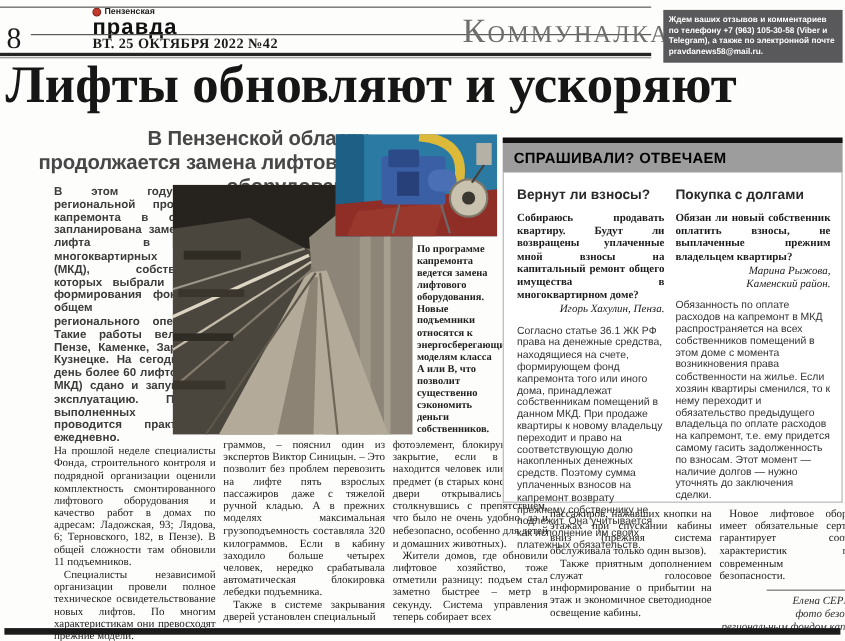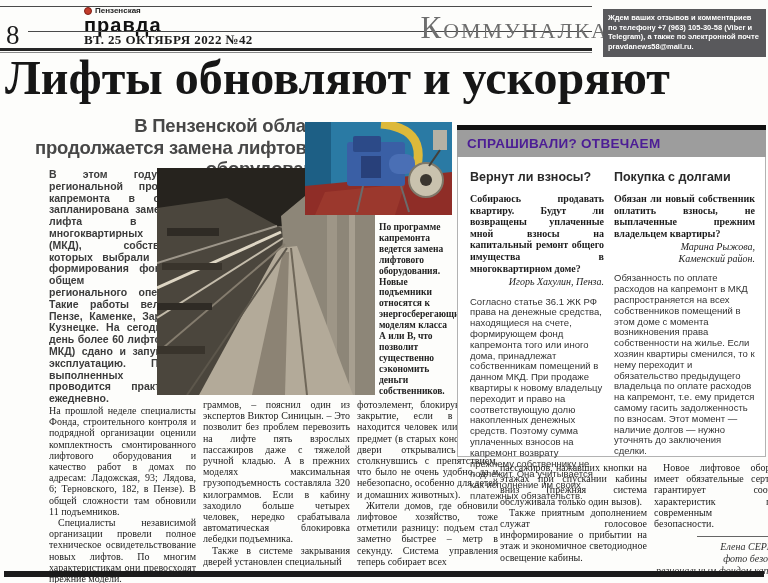--- a/index.html
+++ b/index.html
@@ -47,21 +47,21 @@
   .lead { font:bold 10.5px/11.8px "Liberation Sans",sans-serif; color:#3c3c3c; text-align:justify; margin-bottom:7px; }
 
   
   .photo-shaft { left:157px; top:168px; width:218px; height:227px; }
   .photo-winch { left:305px; top:122px; width:147px; height:93px; }
   .caption { left:379px; top:222px; width:76px; font:bold 9.5px/10.9px "Liberation Serif",serif; color:#222; }
 
   
   .qa-box    { left:457px; top:125px; width:309px; }
   .qa-topbar { height:5px; background:#121212; }
-  .qa-header { height:27px; background:#9d9d9d; color:#4c1d95; font:bold 13.5px/27px "Liberation Sans",sans-serif;
+  .qa-header { height:27px; background:#9d9d9d; color:#000000; font:bold 13.5px/27px "Liberation Sans",sans-serif;
                padding-left:10px; letter-spacing:0.3px; }
   .qa-body   { position:relative; height:300px; background:#fff;
                border:1px solid #b2b2b2; border-top:none; }
   .qa-col-left  { position:absolute; left:12px;  top:13px; width:134px; }
   .qa-col-right { position:absolute; left:156px; top:13px; width:141px; }
   .qa-title    { font:bold 12.5px/14px "Liberation Sans",sans-serif; color:#2a2a2a; margin-bottom:9px; }
   .qa-question { font:bold 10px/11.6px "Liberation Serif",serif; text-align:justify; margin-bottom:2px; }
   .qa-asker    { font-style:italic; font-size:10px; line-height:11.5px; text-align:right; margin-bottom:9px; }
   .qa-answer   { font-family:"Liberation Sans",sans-serif; font-size:9.5px; line-height:10.8px; color:#333; }
 

